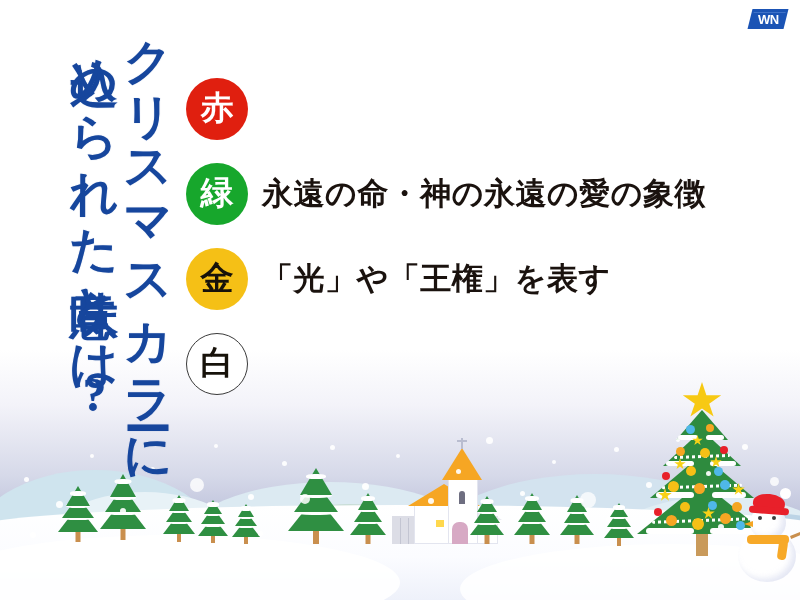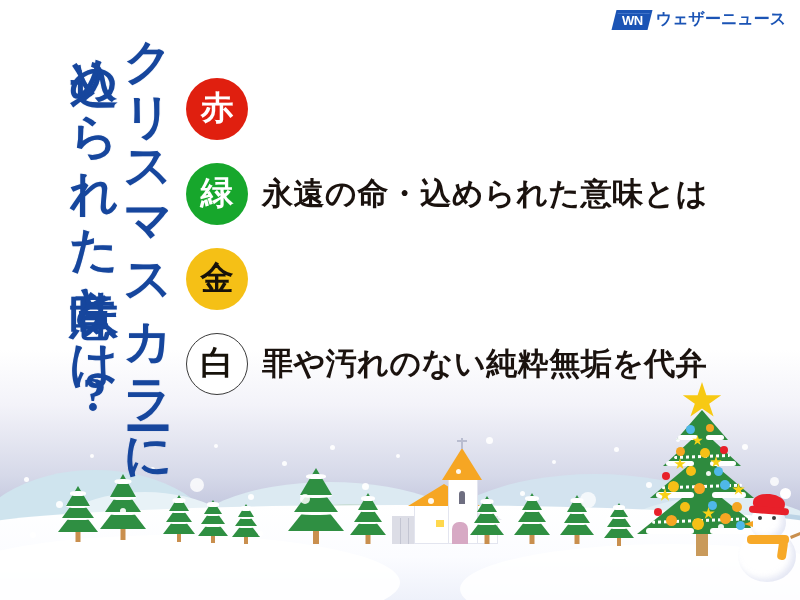--- a/index.html
+++ b/index.html
@@ -386,34 +386,33 @@
   </div>
 
   <div class="rows">
 
     <div class="row">
       <div class="badge red">赤</div>
     </div>
 
     <div class="row">
       <div class="badge green">緑</div>
-      <div class="row-text">永遠の命・込められた意味とは</div>
+      <div class="row-text">永遠の命・神の永遠の愛の象徴</div>
     </div>
 
     <div class="row">
       <div class="badge gold">金</div>
+      <div class="row-text">「光」や「王権」を表す</div>
     </div>
 
     <div class="row">
       <div class="badge white">白</div>
-      <div class="row-text">罪や汚れのない純粋無垢を代弁</div>
     </div>
 
   </div>
 
   <div class="logo">
     <div class="logo-mark">
       <span>WN</span>
     </div>
-    <div class="logo-text">ウェザーニュース</div>
   </div>
 
 </div>
 
 </body></html>

